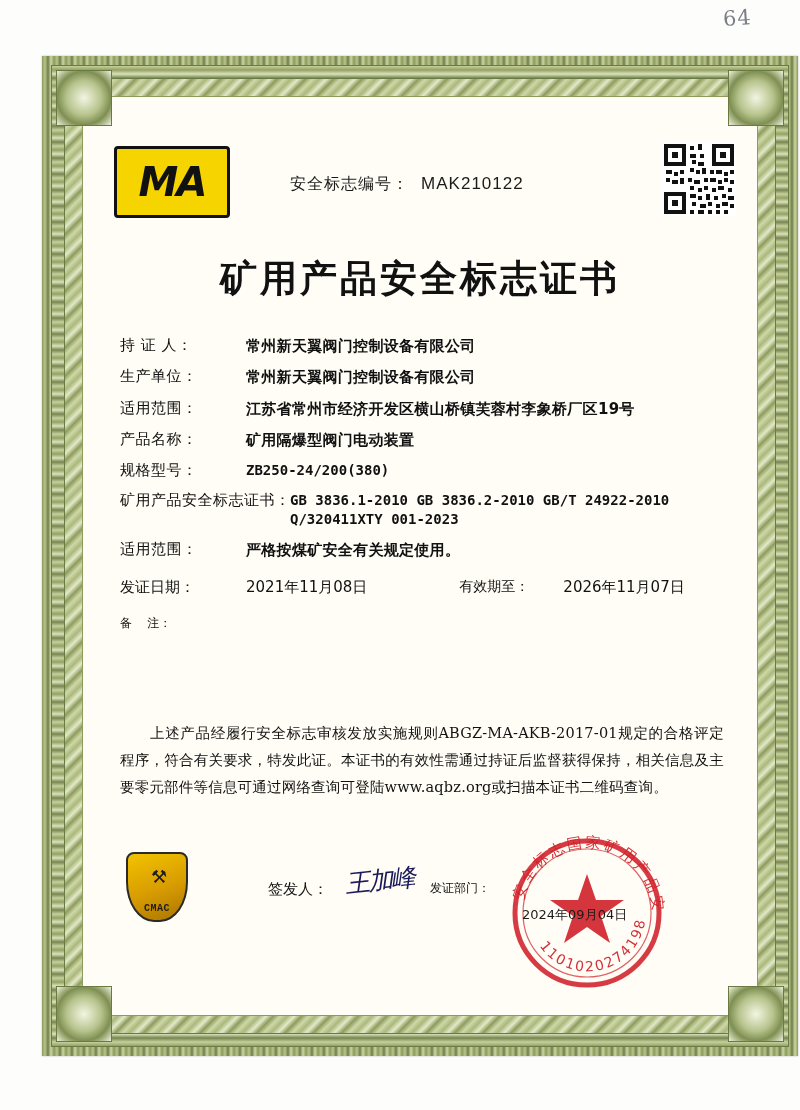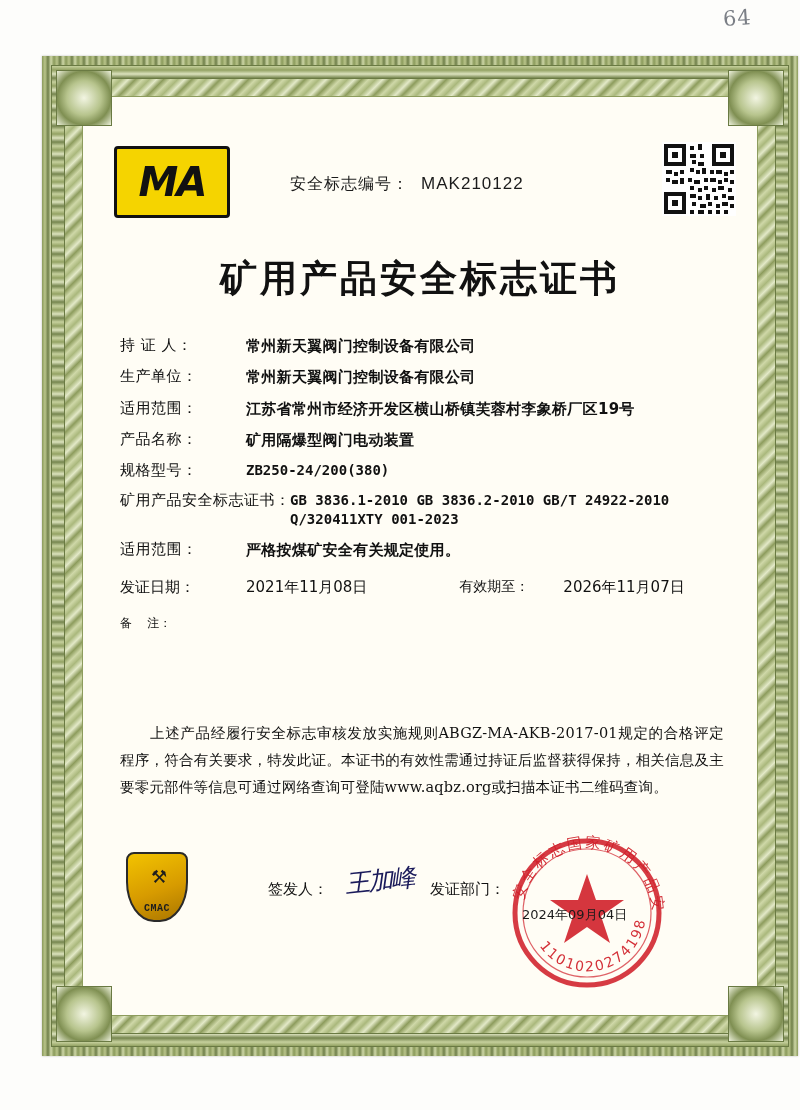--- a/index.html
+++ b/index.html
@@ -331,21 +331,21 @@
     color: #1a1a5a;
     font-style: italic;
     transform: rotate(-6deg);
     letter-spacing: -2px;
   }
   .dept-label {
     position: absolute;
     left: 340px;
     top: 36px;
     font-family: "DejaVu Sans", sans-serif;
-    font-size: 15px;
+    font-size: 12px;
     color: #111;
   }
 
   
   .seal {
     position: absolute;
     left: 410px;
     top: -18px;
     width: 175px;
     height: 175px;

